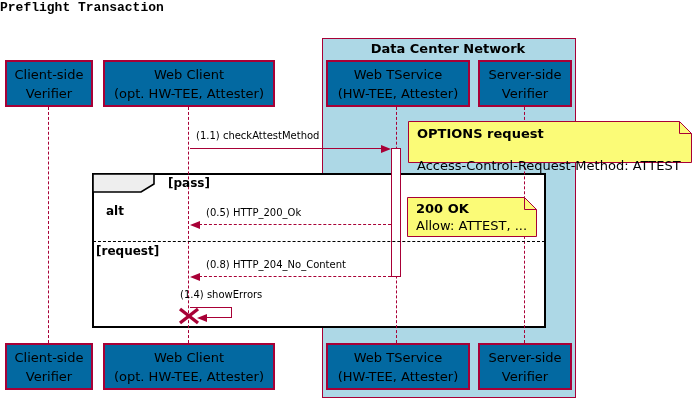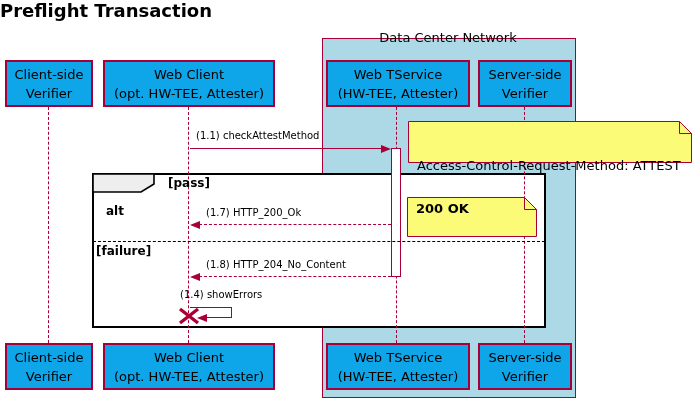--- a/index.html
+++ b/index.html
@@ -1,26 +1,26 @@
 <!DOCTYPE html>
 <html><head>
 <meta charset="utf-8">
 <style>
   html,body{margin:0;padding:0;background:#ffffff;}
   #diagram{
     position:relative;width:695px;height:401px;background:#ffffff;overflow:hidden;
     font-family:"DejaVu Sans","Liberation Sans",sans-serif;color:#000;
   }
   .abs{position:absolute;}
-  .title{left:0;top:11;width:695;text-align:center;font-size:18px;font-weight:bold;}
+  .title{left:0;top:11;width:695;text-align:center;font-size:13px;font-weight:bold;font-family:Liberation Mono, monospace;}
   
   .netbox{left:322px;top:38px;width:252px;height:358px;background:#ADD8E6;border:1px solid #A80036;}
-  .netbox-label{left:322px;top:30px;width:252px;text-align:center;font-size:13px;font-weight:normal;}
+  .netbox-label{left:322px;top:41px;width:252px;text-align:center;font-size:13px;font-weight:bold;}
   
-  .participant{background:#0ea5e9;border:2px solid #A80036;box-sizing:border-box;
+  .participant{background:#0369a1;border:2px solid #A80036;box-sizing:border-box;
     display:flex;flex-direction:column;justify-content:center;align-items:center;
     font-size:13px;line-height:19px;text-align:center;white-space:nowrap;}
   .p-h{height:47px;}
   .p0{left:5px;width:88px;}
   .p1{left:103px;width:172px;}
   .p2{left:326px;width:144px;}
   .p3{left:478px;width:94px;}
   .row-top{top:60px;}
   .row-bottom{top:343px;}
   
@@ -59,59 +59,61 @@
   <div class="abs lifeline" style="left:524px;top:107px;height:236px;"></div>
 
   <div class="abs activation"></div>
 
   <svg class="abs" style="left:93px;top:174px;" width="62" height="19">
     <polygon points="0,0 61,0 61,10 48,18 0,18" fill="#EEEEEE" stroke="#000000" stroke-width="1.6"></polygon>
   </svg>
   <div class="abs alt-label">alt</div>
   <div class="abs cond-pass">[pass]</div>
   <div class="abs divider"></div>
-  <div class="abs cond-failure">[failure]</div>
+  <div class="abs cond-failure">[request]</div>
 
   <div class="abs msg-label" style="left:196px;top:130px;">(1.1) checkAttestMethod</div>
   <div class="abs line-solid" style="left:190px;top:148px;width:193px;"></div>
   <div class="abs head-right" style="left:381px;top:145px;"></div>
 
-  <div class="abs msg-label" style="left:206px;top:207px;">(1.7) HTTP_200_Ok</div>
+  <div class="abs msg-label" style="left:206px;top:207px;">(0.5) HTTP_200_Ok</div>
   <div class="abs line-dashed" style="left:199px;top:224px;width:192px;"></div>
   <div class="abs head-left" style="left:190px;top:221px;"></div>
 
-  <div class="abs msg-label" style="left:206px;top:259px;">(1.8) HTTP_204_No_Content</div>
+  <div class="abs msg-label" style="left:206px;top:259px;">(0.8) HTTP_204_No_Content</div>
   <div class="abs line-dashed" style="left:199px;top:276px;width:192px;"></div>
   <div class="abs head-left" style="left:190px;top:273px;"></div>
 
   <div class="abs msg-label" style="left:180px;top:289px;">(1.4) showErrors</div>
   <div class="abs line-solid" style="left:190px;top:307px;width:42px;"></div>
   <div class="abs vline" style="left:231px;top:307px;height:11px;"></div>
   <div class="abs line-solid" style="left:207px;top:317px;width:25px;"></div>
   <div class="abs head-left" style="left:197px;top:314px;"></div>
 
   <svg class="abs" style="left:177px;top:306px;" width="24" height="20">
     <line x1="3" y1="3" x2="21" y2="17" stroke="#A80036" stroke-width="3.4"></line>
     <line x1="21" y1="3" x2="3" y2="17" stroke="#A80036" stroke-width="3.4"></line>
   </svg>
 
   <div class="abs" style="left:408px;top:121px;width:284px;height:42px;">
     <svg class="abs" style="left:0;top:0;" width="284" height="42">
       <path d="M0.5,0.5 H271.5 L283.5,12.5 V41.5 H0.5 Z" fill="#FBFB77" stroke="#A80036" stroke-width="1"></path>
       <path d="M271.5,0.5 V12.5 H283.5" fill="none" stroke="#A80036" stroke-width="1"></path>
     </svg>
+    <div class="abs note-text note-title" style="left:9px;top:4px;">OPTIONS request</div>
     <div class="abs note-text" style="left:9px;top:36px;">Access-Control-Request-Method: ATTEST</div>
   </div>
 
   <div class="abs" style="left:407px;top:197px;width:104px;height:40px;">
     <svg class="abs" style="left:0;top:0;" width="130" height="40">
       <path d="M0.5,0.5 H117.5 L129.5,12.5 V39.5 H0.5 Z" fill="#FBFB77" stroke="#A80036" stroke-width="1"></path>
       <path d="M117.5,0.5 V12.5 H129.5" fill="none" stroke="#A80036" stroke-width="1"></path>
     </svg>
     <div class="abs note-text note-title" style="left:9px;top:3px;">200 OK</div>
+    <div class="abs note-text" style="left:9px;top:20px;">Allow: ATTEST, ...</div>
   </div>
 
   <div class="abs netbox-label">Data Center Network</div>
 
   <div class="abs participant p-h p0 row-top">
     <span>Client-side</span>
     <span>Verifier</span>
   </div>
   <div class="abs participant p-h p1 row-top">
     <span>Web Client</span>

